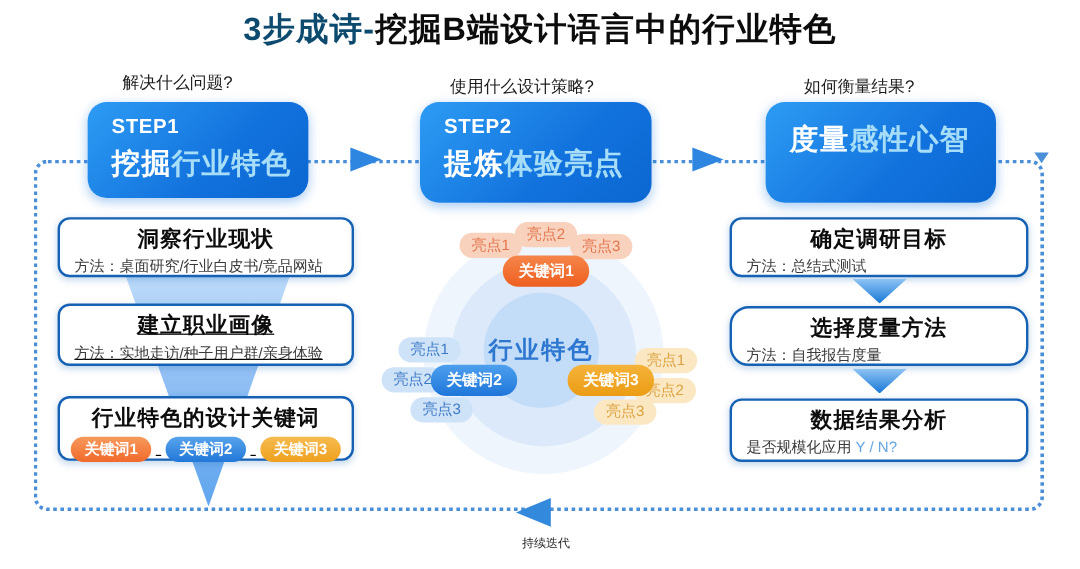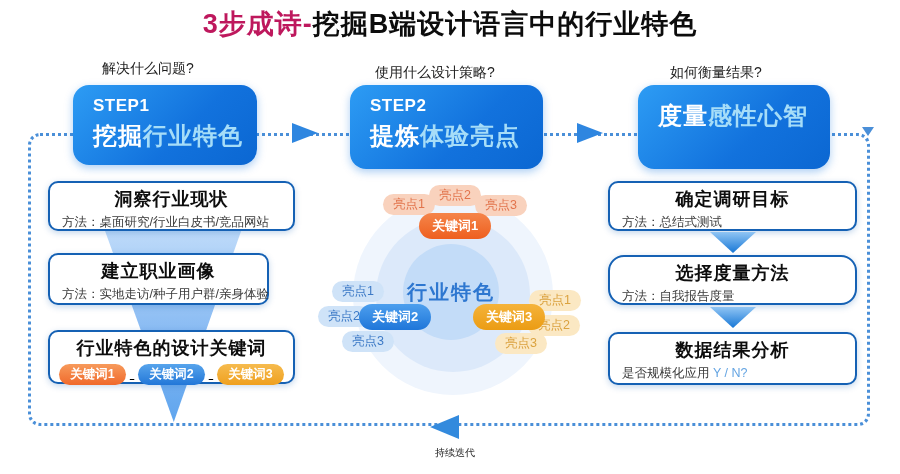--- a/index.html
+++ b/index.html
@@ -2,21 +2,21 @@
 <html><head>
 <meta charset="utf-8">
 <style>
   html,body{margin:0;padding:0;background:#fff;}
   #canvas{position:relative;width:900px;height:474px;background:#fff;overflow:hidden;
           font-family:"Liberation Sans","DejaVu Sans",sans-serif;}
 
   
   .title{position:absolute;top:6px;left:0;width:100%;text-align:center;
          font-size:27px;font-weight:800;letter-spacing:1px;color:#0c0c0c;}
-  .title .accent{color:#be185d;}
+  .title .accent{color:#0c4a6e;}
 
   
   .loop{position:absolute;left:28px;top:133px;width:842px;height:293px;box-sizing:border-box;
         border:3px dotted #4a8fd8;border-radius:12px;z-index:0;}
 
   
   .q{position:absolute;font-size:14px;color:#1c1c1c;text-align:center;z-index:2;}
 
   
   .stepbox{position:absolute;border-radius:16px;color:#fff;z-index:2;box-sizing:border-box;
@@ -116,21 +116,21 @@
       <span>度量</span><span class="light">感性心智</span>
     </div>
   </div>
 
   <div class="funnel"></div>
 
   <div class="wbox" style="left:48px;top:181px;width:247px;height:50px;">
     <div class="btitle">洞察行业现状</div>
     <div class="bmethod">方法：桌面研究/行业白皮书/竞品网站</div>
   </div>
-  <div class="wbox" style="left:48px;top:253px;width:221px;height:52px;">
+  <div class="wbox" style="left:48px;top:253px;width:247px;height:52px;text-decoration:underline;">
     <div class="btitle">建立职业画像</div>
     <div class="bmethod">方法：实地走访/种子用户群/亲身体验</div>
   </div>
   <div class="wbox" style="left:48px;top:330px;width:247px;height:54px;">
     <div class="btitle">行业特色的设计关键词</div>
     <div class="tagrow">
       <span class="tag tag1">关键词1</span>
       <span class="tag tag2">关键词2</span>
       <span class="tag tag3">关键词3</span>
     </div>

